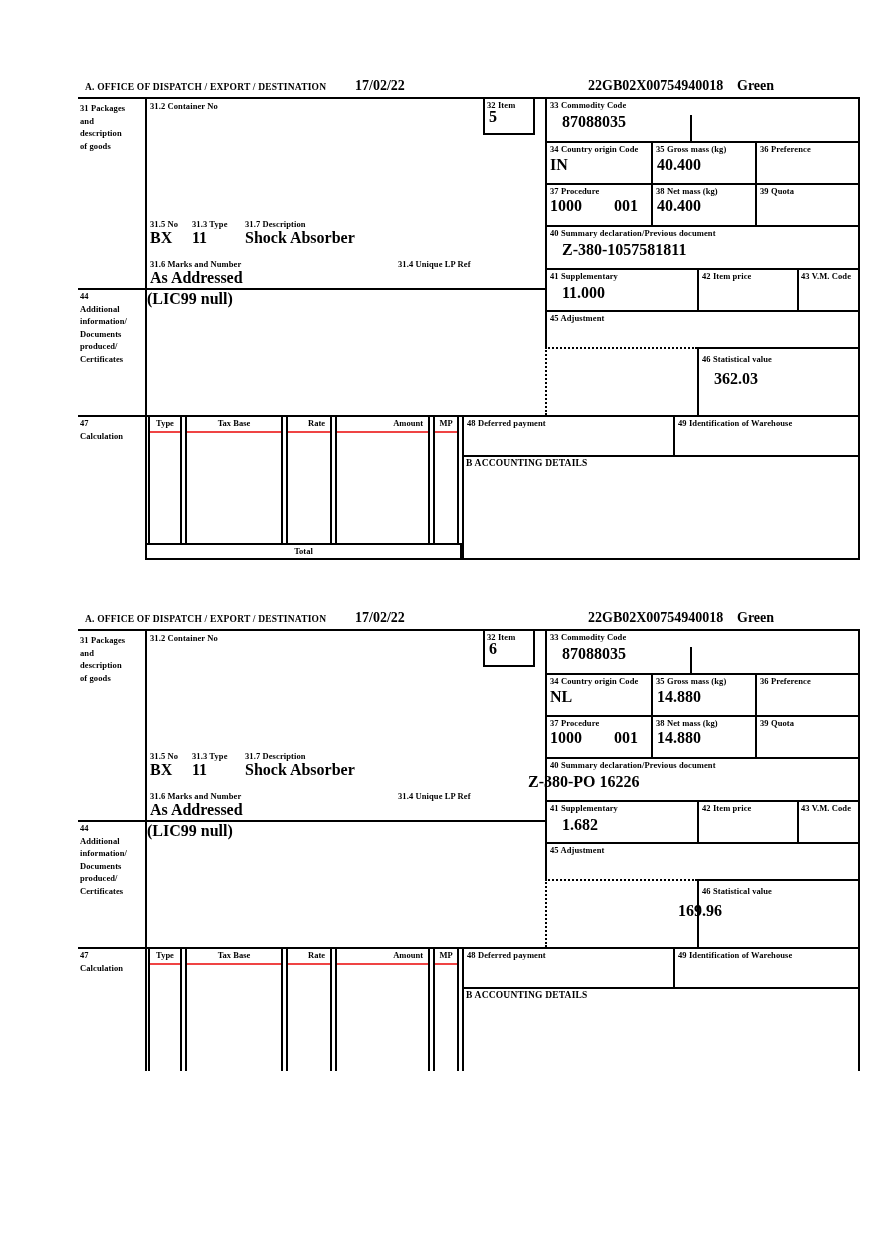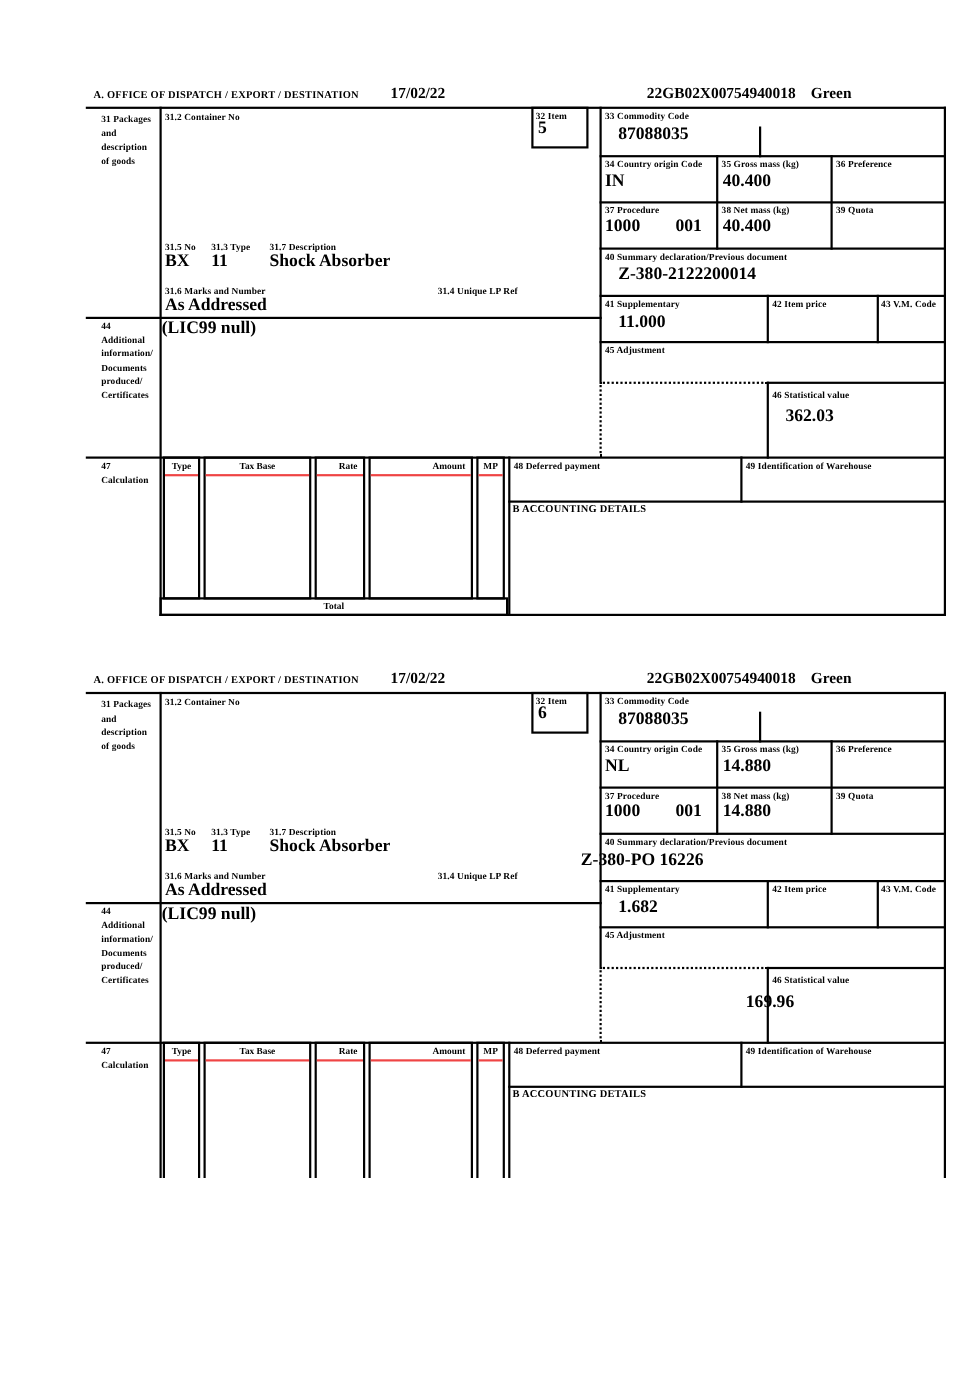--- a/index.html
+++ b/index.html
@@ -4,21 +4,21 @@
 <style>
   html,body{margin:0;padding:0;background:#fff;}
   .sheet{position:relative;width:882px;height:1071px;background:#ffffff;overflow:hidden;
          font-family:"Liberation Serif","DejaVu Serif",serif;color:#000;}
   .sec{position:absolute;left:0;width:882px;height:484px;}
   .t{position:absolute;white-space:nowrap;color:#000;}
   .hdr-title{font:bold 9.5px/12px "Liberation Serif",serif;letter-spacing:.2px;}
   .hdr-val{font:bold 14px/14px "Liberation Serif",serif;}
   .lbl{font:bold 8.5px/10px "Liberation Serif",serif;letter-spacing:.1px;}
   .val{font:bold 16px/16px "Liberation Serif",serif;}
-  .mlbl{font:bold 8.5px/12.5px "Liberation Serif",serif;letter-spacing:.1px;margin-left:12px;}
+  .mlbl{font:bold 8.5px/12.5px "Liberation Serif",serif;letter-spacing:.1px;}
   .acct{font:bold 9.5px/11px "Liberation Serif",serif;letter-spacing:.2px;}
   .hl{position:absolute;height:2px;background:#000;}
   .vl{position:absolute;width:2px;background:#000;}
   .hld{position:absolute;height:0;border-top:2px dotted #000;}
   .vld{position:absolute;width:0;border-left:2px dotted #000;}
   .box{position:absolute;border:2px solid #000;box-sizing:border-box;}
   .colbox{position:absolute;border:2px solid #000;box-sizing:border-box;background:transparent;}
   .colhdr{height:16px;box-sizing:border-box;border-bottom:2px solid #ef4444;
           font:bold 8.5px/13px "Liberation Serif",serif;overflow:hidden;}
   .c{text-align:center;}
@@ -86,21 +86,21 @@
     <div class="t lbl" style="left:760px;top:66px">36 Preference</div>
 
     <div class="t lbl" style="left:550px;top:108px">37 Procedure</div>
     <div class="t val" style="left:550px;top:120px">1000</div>
     <div class="t val" style="left:614px;top:120px">001</div>
     <div class="t lbl" style="left:656px;top:108px">38 Net mass (kg)</div>
     <div class="t val" style="left:657px;top:120px">40.400</div>
     <div class="t lbl" style="left:760px;top:108px">39 Quota</div>
 
     <div class="t lbl" style="left:550px;top:150px">40 Summary declaration/Previous document</div>
-    <div class="t val" style="left:562px;top:164px">Z-380-2122200014</div>
+    <div class="t val" style="left:562px;top:164px">Z-380-1057581811</div>
 
     <div class="t lbl" style="left:550px;top:193px">41 Supplementary</div>
     <div class="t val" style="left:562px;top:207px">11.000</div>
     <div class="t lbl" style="left:702px;top:193px">42 Item price</div>
     <div class="t lbl" style="left:801px;top:193px">43 V.M. Code</div>
 
     <div class="t lbl" style="left:550px;top:235px">45 Adjustment</div>
     <div class="t lbl" style="left:702px;top:276px">46 Statistical value</div>
     <div class="t val" style="left:714px;top:293px">362.03</div>
 

